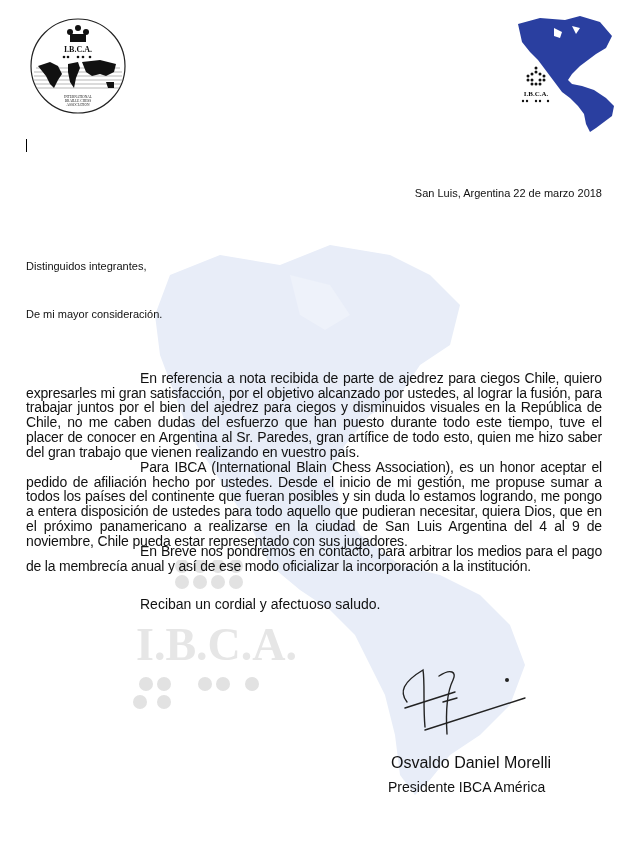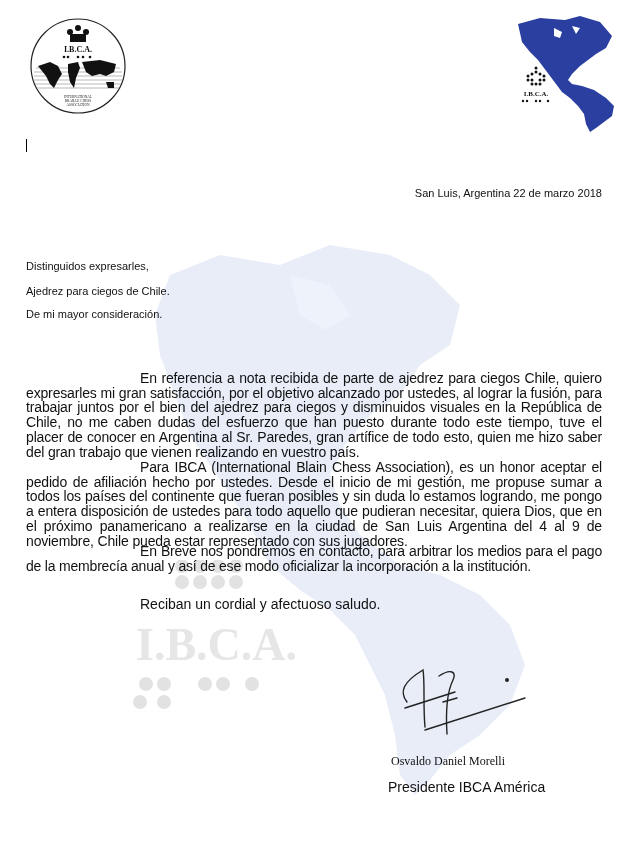--- a/index.html
+++ b/index.html
@@ -25,21 +25,21 @@
 
     .para { position: absolute; left: 26px; width: 576px; font-size: 14px; line-height: 14.7px;
             text-align: justify; text-indent: 114px; }
     .p1 { top: 331px; font-size: 11.5px; }
     .p2 { top: 371px; letter-spacing: -0.15px; }
     .p3 { top: 460px; letter-spacing: -0.15px; }
     .p4 { top: 544px; letter-spacing: -0.2px; }
     .p5 { top: 597px; }
 
     .sig { position: absolute; left: 395px; top: 662px; width: 150px; height: 80px; }
-    .signame { position: absolute; left: 391px; top: 754px; font-size: 12px; font-family: Liberation Serif, serif; }
+    .signame { position: absolute; left: 391px; top: 754px; font-size: 16px; }
     .sigrole { position: absolute; left: 388px; top: 779px; font-size: 14px; }
   </style>
 </head>
 <body>
 
 <div class="page">
 
   <svg class="wm-map" viewBox="0 0 470 560">
     <path fill="#e8edf8" d="M40 40 L90 20 L150 30 L200 10 L260 20 L300 40 L330 70 L320 110 L290 130 L270 160 L240 180 L215 210 L200 240 L210 270 L230 300 L270 330 L310 340 L350 360 L380 390 L395 430 L380 470 L350 500 L320 520 L300 545 L285 560 L270 540 L265 500 L255 460 L240 430 L225 400 L200 375 L170 355 L140 330 L120 290 L100 260 L80 230 L60 200 L45 160 L30 120 L25 80 Z"></path>
     <path fill="#eef2fa" d="M160 40 L200 50 L220 80 L195 95 L170 80 Z"></path>
@@ -124,22 +124,21 @@
         <circle cx="26" cy="87" r="1.2"></circle>
         <circle cx="30" cy="87" r="1.2"></circle>
         <circle cx="38" cy="87" r="1.2"></circle>
       </g>
   </svg>
 
   <div class="cursor"></div>
 
   <div class="text date">San Luis, Argentina 22 de marzo 2018</div>
 
-  <div class="text l1">Distinguidos expresarles,</div>
-  <div class="text l2">Ajedrez para ciegos de Chile.</div>
+  <div class="text l1">Distinguidos integrantes,</div>
   <div class="text l3">De mi mayor consideración.</div>
 
   <div class="para p2">En referencia a nota recibida de parte de ajedrez para ciegos Chile, quiero expresarles mi gran satisfacción, por el objetivo alcanzado por ustedes, al lograr la fusión, para trabajar juntos por el bien del ajedrez para ciegos y disminuidos visuales en la República de Chile, no me caben dudas del esfuerzo que han puesto durante todo este tiempo, tuve el placer de conocer en Argentina al Sr. Paredes, gran artífice de todo esto, quien me hizo saber del gran trabajo que vienen realizando en vuestro país.</div>
   <div class="para p3">Para IBCA (International Blain Chess Association), es un honor aceptar el pedido de afiliación hecho por ustedes. Desde el inicio de mi gestión, me propuse sumar a todos los países del continente que fueran posibles y sin duda lo estamos logrando, me pongo a entera disposición de ustedes para todo aquello que pudieran necesitar, quiera Dios, que en el próximo panamericano a realizarse en la ciudad de San Luis Argentina del 4 al 9 de noviembre, Chile pueda estar representado con sus jugadores.</div>
   <div class="para p4">En Breve nos pondremos en contacto, para arbitrar los medios para el pago de la membrecía anual y así de ese modo oficializar la incorporación a la institución.</div>
   <div class="para p5">Reciban un cordial y afectuoso saludo.</div>
 
   <svg class="sig" viewBox="0 0 150 80">
     <g fill="none" stroke="#222" stroke-width="1.4" stroke-linecap="round">
       <path d="M12 40 C4 30 8 20 28 8 C30 20 28 45 30 65"></path>

